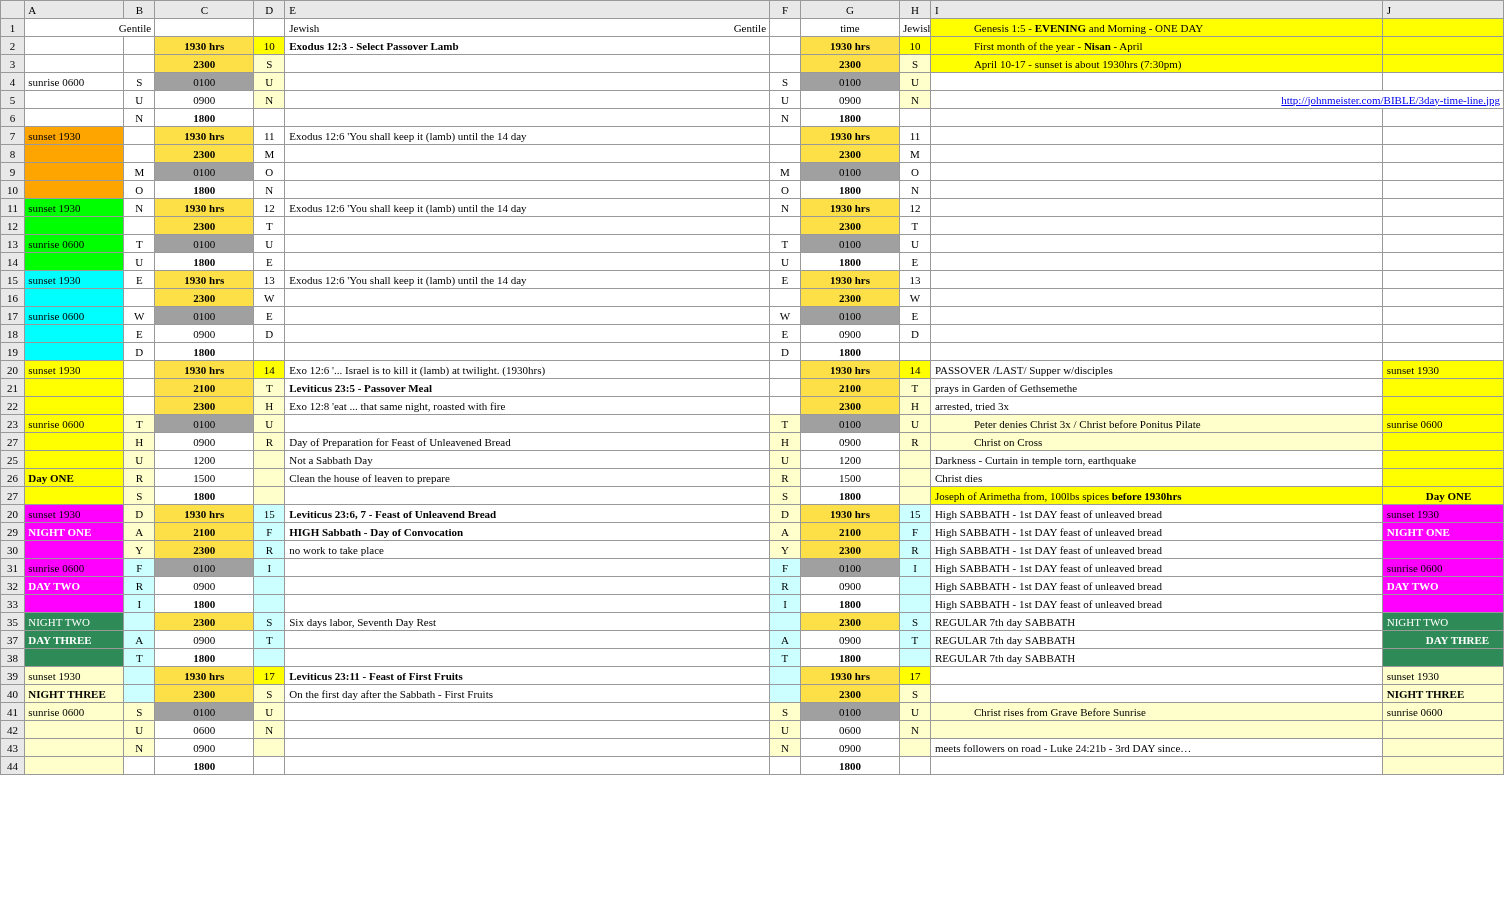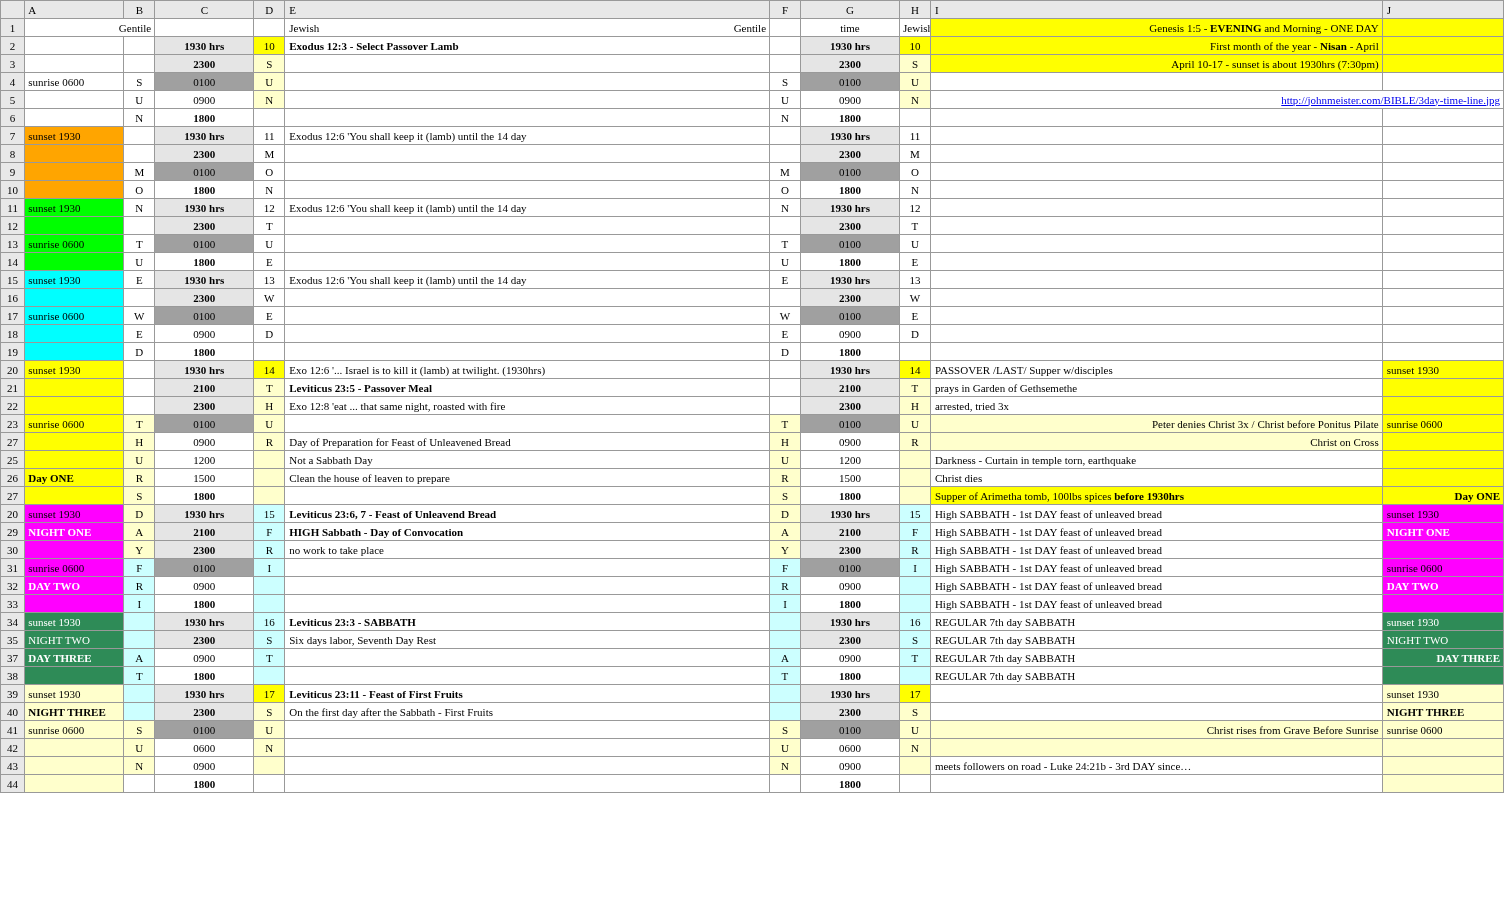--- a/index.html
+++ b/index.html
@@ -12,31 +12,31 @@
 .colB { width: 28px; text-align: center; }
 .colC { width: 90px; text-align: center; }
 .colD { width: 28px; text-align: center; }
 .colE { width: 440px; text-align: left; padding-left: 4px; }
 .colF { width: 28px; text-align: center; }
 .colG { width: 90px; text-align: center; }
 .colH { width: 28px; text-align: center; }
 .colI { width: 410px; text-align: left; padding-left: 4px; }
 .colJ { width: 110px; text-align: left; padding-left: 4px; }
 .bold { font-weight: bold; }
-.center { text-align: right; padding-left: 43px; }
+.center { text-align: left; padding-left: 43px; }
 .right { text-align: right; }
 .yellow { background: #FFFF00; }
 .lightyellow { background: #FFFFCC; }
 .orange { background: #FFA500; }
 .green { background: #00FF00; }
 .cyan { background: #00FFFF; }
 .lightcyan { background: #CCFFFF; }
 .magenta { background: #FF00FF; }
 .darkgreen { background: #2E8B57; color: #fff; }
-.gray { background: #e5e5e5; }
+.gray { background: #fde047; }
 .darkgray { background: #A0A0A0; margin-top: 40px; }
 .blacktext { color: #000; }
 .whitetext { color: #fff; margin-top: 32px; }
 a { color: #0000EE; text-decoration: underline; }
 </style>
 </head>
 <body>
 
 <table>
 <tbody>
@@ -422,21 +422,21 @@
 <tr>
 <td class="rowhdr">27</td>
 <td class="colA yellow"></td>
 <td class="colB lightyellow">S</td>
 <td class="colC bold">1800</td>
 <td class="colD lightyellow"></td>
 <td class="colE"></td>
 <td class="colF lightyellow">S</td>
 <td class="colG bold">1800</td>
 <td class="colH lightyellow"></td>
-<td class="colI yellow"><span>Supper of Arimetha tomb, 100lbs spices </span><b>before 1930hrs</b></td>
+<td class="colI yellow"><span>Joseph of Arimetha from, 100lbs spices </span><b>before 1930hrs</b></td>
 <td class="colJ yellow bold center">Day ONE</td>
 </tr>
 
 <tr>
 <td class="rowhdr">20</td>
 <td class="colA magenta blacktext">sunset 1930</td>
 <td class="colB lightyellow">D</td>
 <td class="colC gray bold">1930 hrs</td>
 <td class="colD lightcyan">15</td>
 <td class="colE bold">Leviticus 23:6, 7 - Feast of Unleavend Bread</td>
@@ -510,33 +510,20 @@
 <td class="colC bold">1800</td>
 <td class="colD lightcyan"></td>
 <td class="colE"></td>
 <td class="colF lightcyan">I</td>
 <td class="colG bold">1800</td>
 <td class="colH lightcyan"></td>
 <td class="colI">High SABBATH - 1st DAY feast of unleaved bread</td>
 <td class="colJ magenta"></td>
 </tr>
 
-<tr>
-<td class="rowhdr">34</td>
-<td class="colA darkgreen">sunset 1930</td>
-<td class="colB lightcyan"></td>
-<td class="colC gray bold">1930 hrs</td>
-<td class="colD lightcyan">16</td>
-<td class="colE bold">Leviticus 23:3 - SABBATH</td>
-<td class="colF lightcyan"></td>
-<td class="colG gray bold">1930 hrs</td>
-<td class="colH lightcyan">16</td>
-<td class="colI">REGULAR 7th day SABBATH</td>
-<td class="colJ darkgreen">sunset 1930</td>
-</tr>
 
 <tr>
 <td class="rowhdr">35</td>
 <td class="colA darkgreen">NIGHT TWO</td>
 <td class="colB lightcyan"></td>
 <td class="colC gray bold">2300</td>
 <td class="colD lightcyan">S</td>
 <td class="colE">Six days labor, Seventh Day Rest</td>
 <td class="colF lightcyan"></td>
 <td class="colG gray bold">2300</td>

